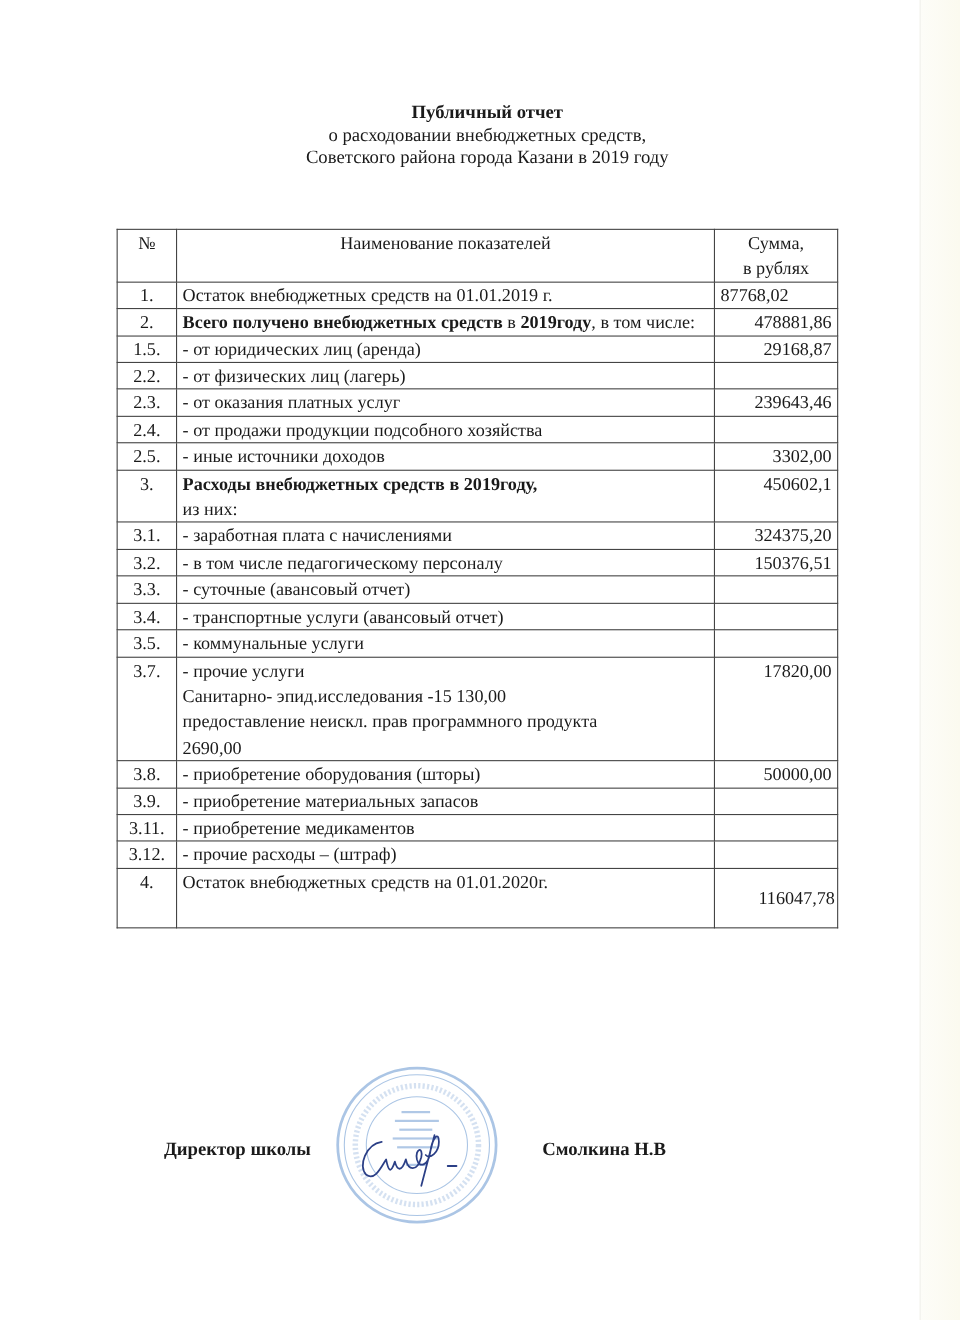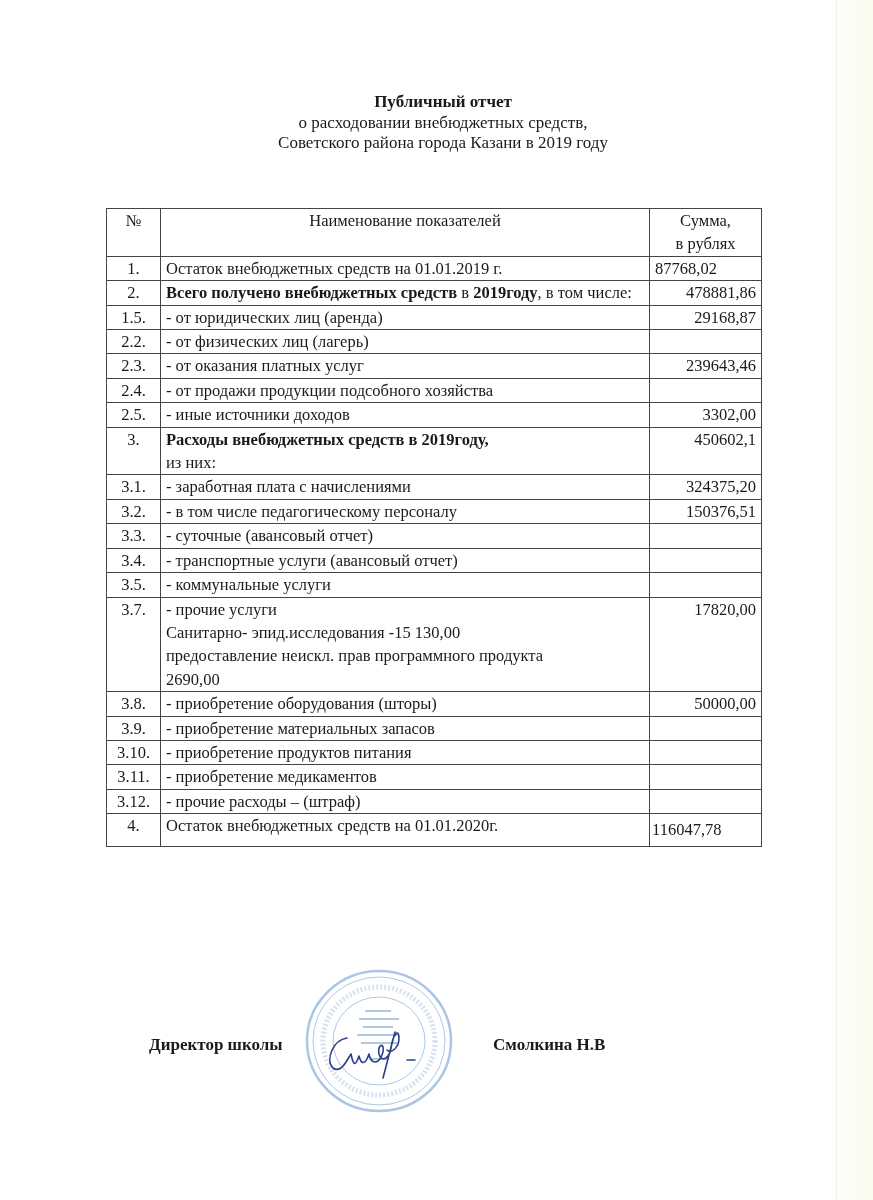--- a/index.html
+++ b/index.html
@@ -167,39 +167,34 @@
     <td class="num">3.8.</td>
     <td>- приобретение оборудования (шторы)</td>
     <td class="sum">50000,00</td>
   </tr>
   <tr>
     <td class="num">3.9.</td>
     <td>- приобретение материальных запасов</td>
     <td class="sum"></td>
   </tr>
   <tr>
-    <td class="num">3.10.</td>
-    <td>- приобретение продуктов питания</td>
-    <td class="sum"></td>
-  </tr>
-  <tr>
     <td class="num">3.11.</td>
     <td>- приобретение медикаментов</td>
     <td class="sum"></td>
   </tr>
   <tr>
     <td class="num">3.12.</td>
     <td>- прочие расходы –  (штраф)</td>
     <td class="sum"></td>
   </tr>
 
   <tr>
     <td class="num">4.</td>
     <td class="b">Остаток внебюджетных средств на 01.01.2020г.</td>
-    <td class="sum b" style="text-align:left;padding:4px 2px;">116047,78</td>
+    <td class="sum b" style="text-align:right;padding:15px 2px;">116047,78</td>
   </tr>
 </tbody>
   </table>
 
 <svg class="stamp" viewBox="0 0 150 146">
   <g fill="none" stroke="#8fb2dc" opacity="0.75">
     <ellipse cx="76" cy="73" rx="72" ry="70" stroke-width="2.5"></ellipse>
     <ellipse cx="76" cy="73" rx="66" ry="64" stroke-width="1"></ellipse>
     <ellipse cx="76" cy="73" rx="46" ry="44" stroke-width="1"></ellipse>
     <ellipse cx="76" cy="73" rx="56" ry="54" stroke-width="5" stroke-dasharray="2 2" opacity="0.5"></ellipse>

